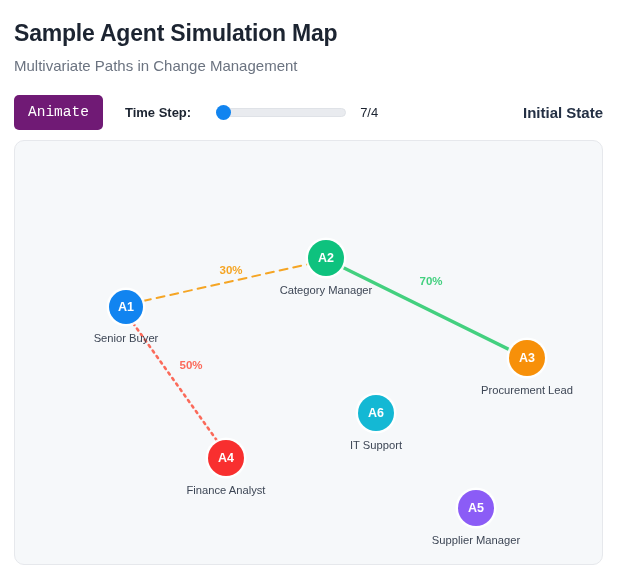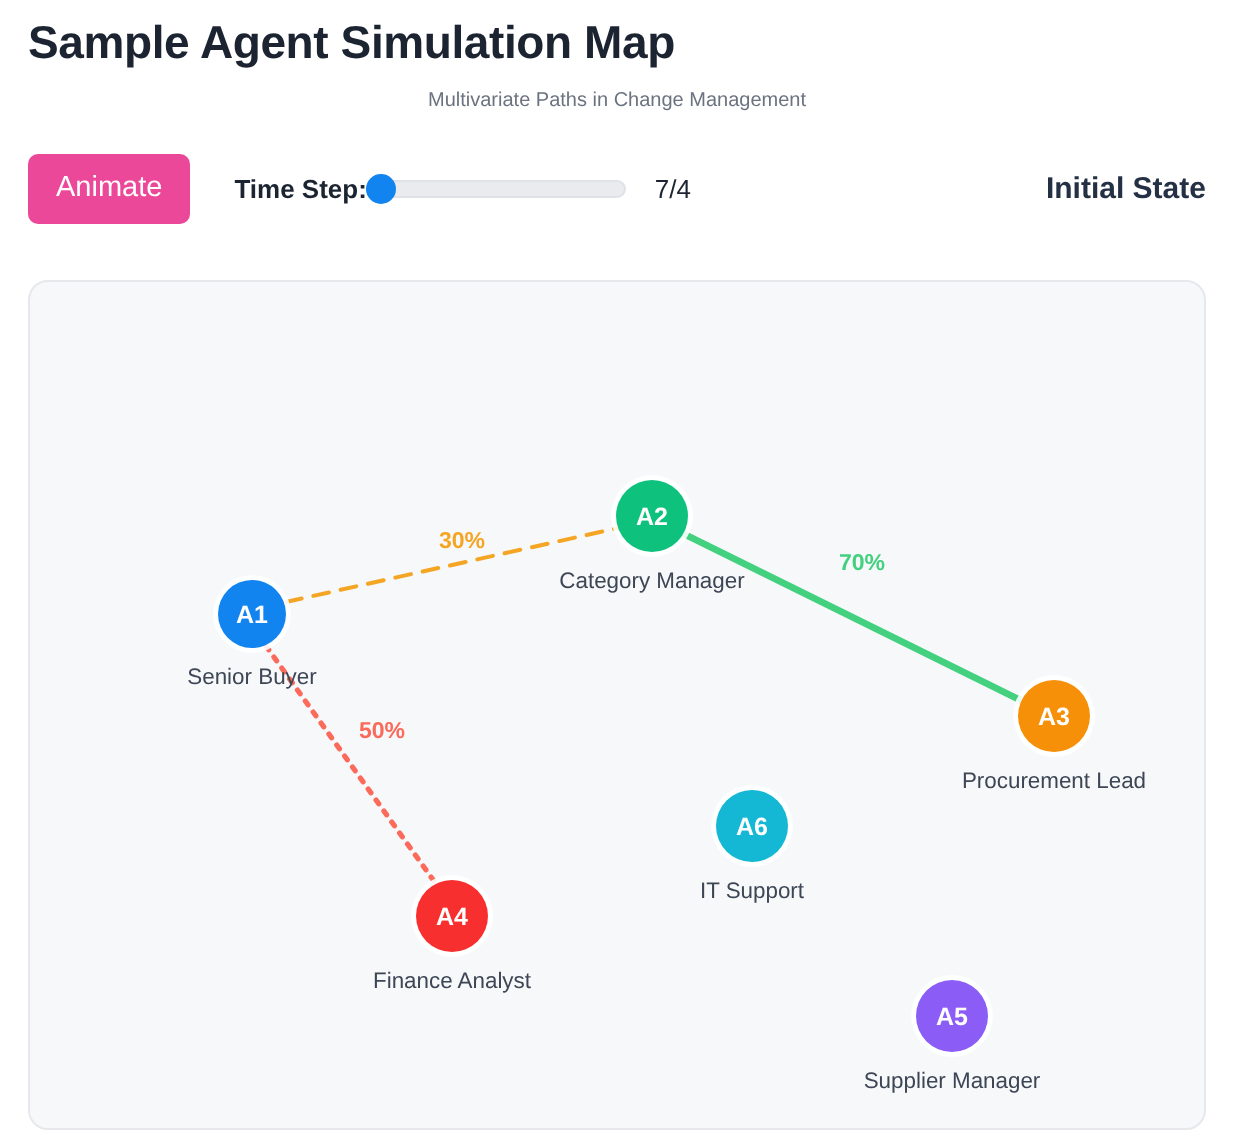--- a/index.html
+++ b/index.html
@@ -15,73 +15,72 @@
     color: #1f2937;
     overflow: hidden;
     position: relative;
   }
 
   .page {
     width: 617px;
     height: 573px;
     position: relative;
     box-sizing: border-box;
-    padding: 0 14px;
+    padding: 12px 14px;
   }
 
   
   .title {
     margin: 0;
     padding-top: 7px;
     font-size: 23px;
     font-weight: bold;
     letter-spacing: -0.2px;
     color: #1c2431;
     line-height: 1.25;
   }
   .subtitle {
     margin: 9px 0 0 0;
-    font-size: 10px;
+    font-size: 15px;
     color: #6b7380;
     font-weight: normal;
     line-height: 1.2;
-    text-align: center;
   }
 
   
   .controls {
     margin-top: 19px;
     height: 38px;
     display: flex;
     align-items: center;
     position: relative;
   }
   .animate-btn {
-    background: #ec4899;
+    background: #701a75;
     color: #ffffff;
     border: none;
     border-radius: 5px;
     font-size: 14.5px;
-    font-family: Liberation Sans, sans-serif;
+    font-family: Liberation Mono, monospace;
     padding: 0 14px;
     height: 35px;
     line-height: 35px;
     cursor: pointer;
     white-space: nowrap;
   }
   .step-group {
     display: flex;
     align-items: center;
     margin-left: 22px;
   }
   .step-label {
     font-size: 13px;
     font-weight: bold;
     color: #1c2431;
-    margin-right: 0;
+    margin-right: 25px;
     white-space: nowrap;
   }
   .slider-wrap {
     position: relative;
     width: 130px;
     height: 16px;
     display: flex;
     align-items: center;
   }
   .slider-track {

